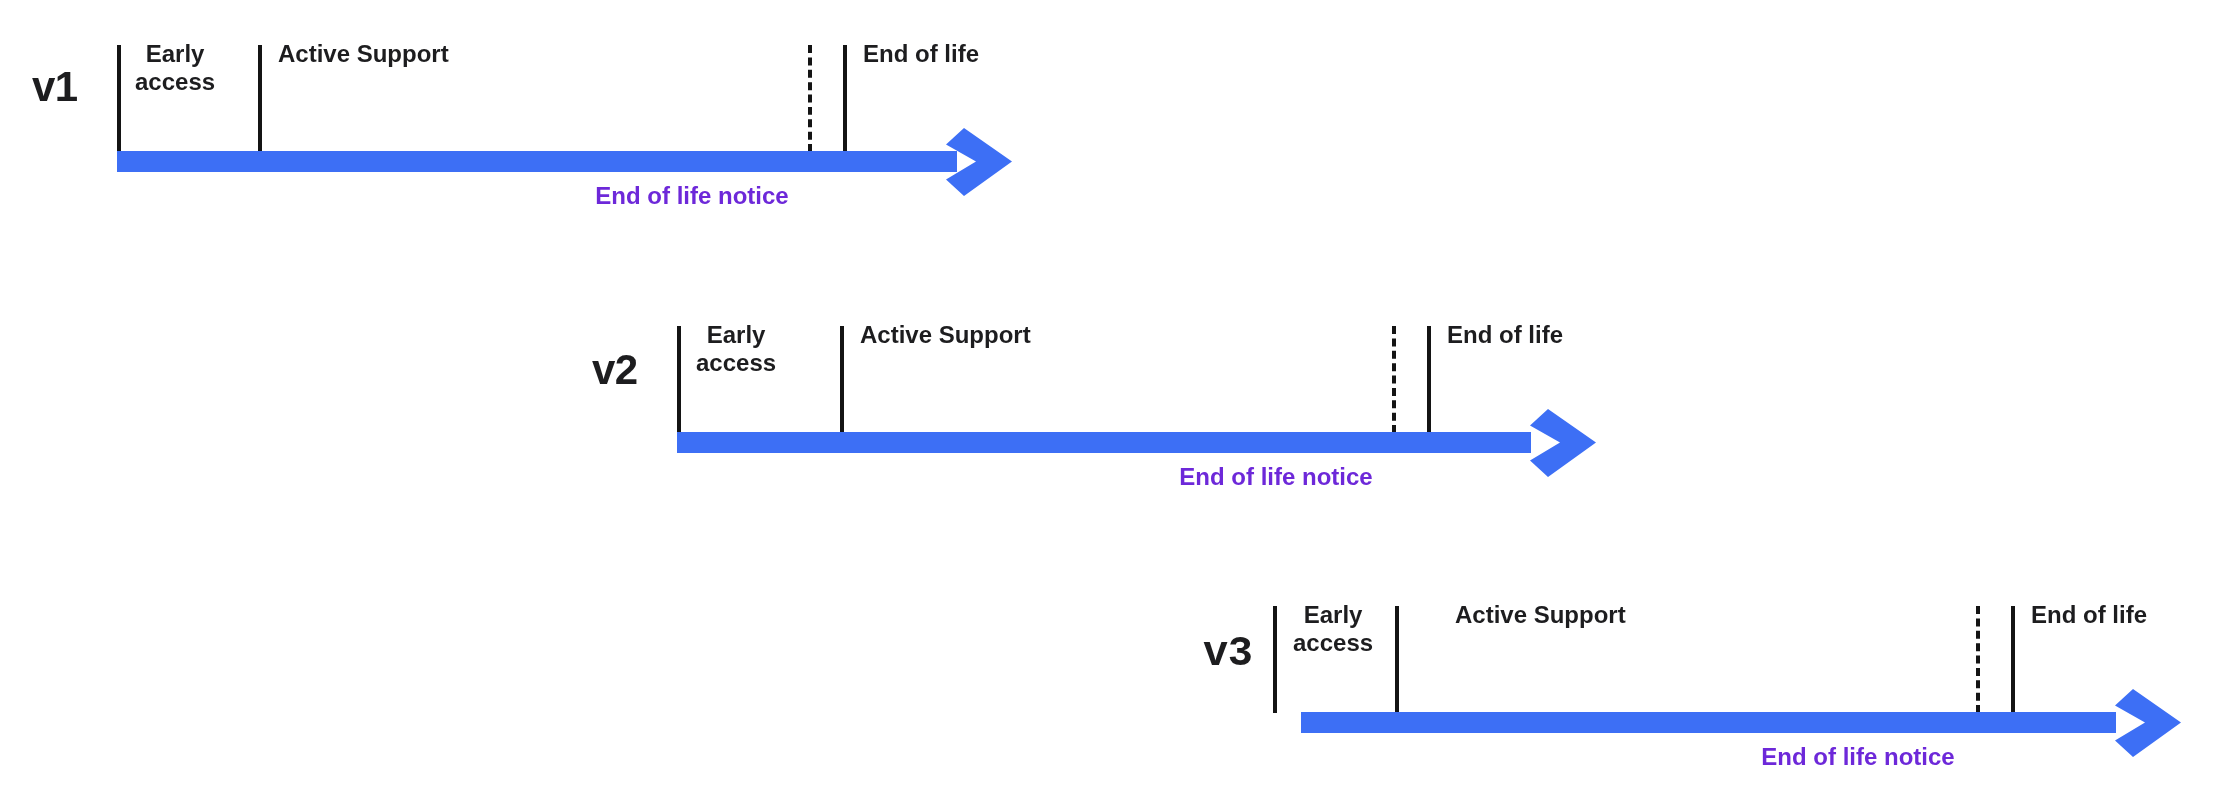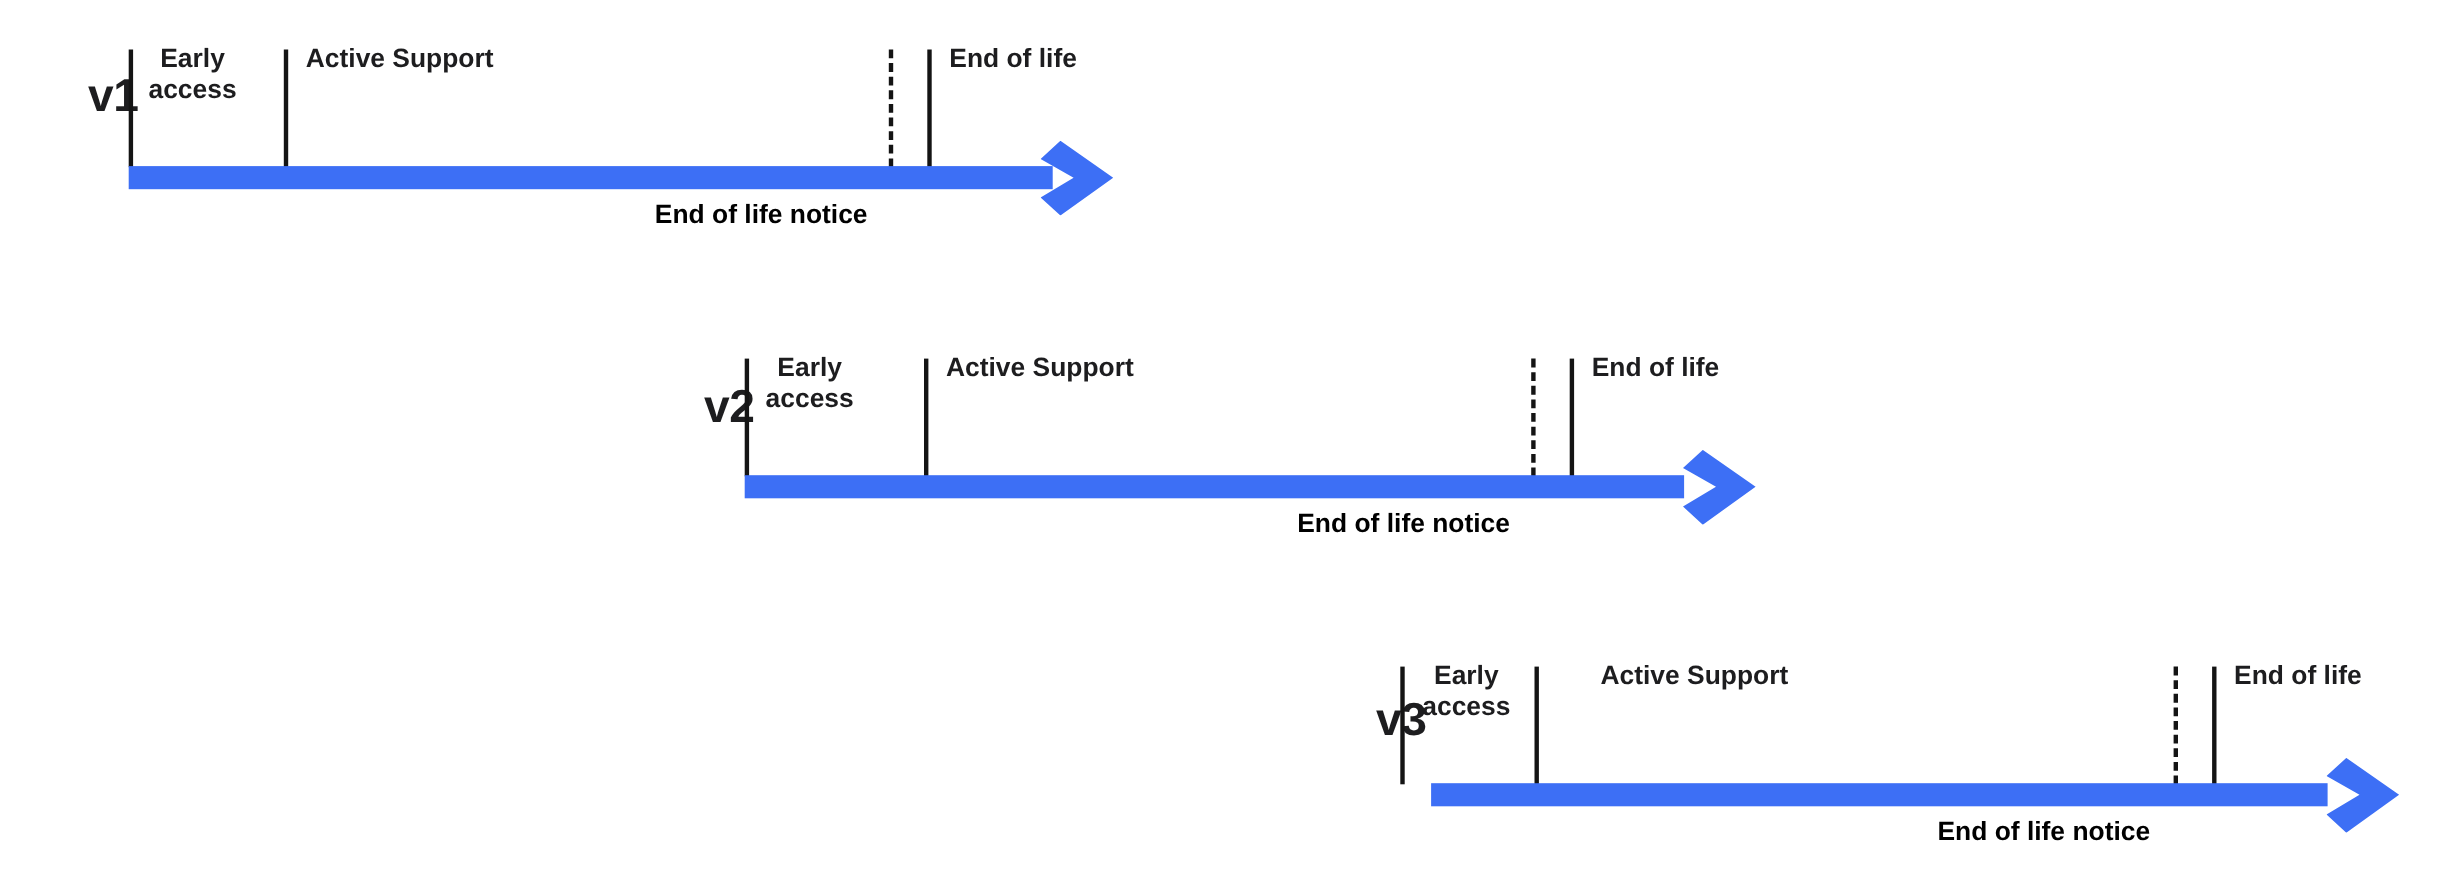--- a/index.html
+++ b/index.html
@@ -19,21 +19,20 @@
   .version-row { position: absolute; left: 0; top: 0; width: 100%; height: 100%; }
 
   .version-label {
     position: absolute;
     font-weight: bold;
     color: #1d1d1f;
     font-size: 42px;
     line-height: 1;
     letter-spacing: -0.5px;
     white-space: nowrap;
-    margin-left: 48px;
   }
 
   .divider {
     position: absolute;
     width: 4px;
     background: #141414;
   }
 
   .divider.dashed {
     background: none;
@@ -58,21 +57,21 @@
   }
 
   .arrow-head {
     position: absolute;
     display: block;
   }
 
   .notice-label {
     position: absolute;
     font-weight: bold;
-    color: #000000;
+    color: #6d28d9;
     font-size: 24px;
     line-height: 1;
     white-space: nowrap;
     transform: translateX(-50%);
   }
 </style>
 </head>
 <body>
 
 <div id="stage">
@@ -128,21 +127,21 @@
 
     <svg class="arrow-head" style="left:1530px; top:409px;" width="72" height="68" viewBox="0 0 72 68" aria-hidden="true">
       <polygon points="18,0 66,33.5 18,68 0,51.5 30,33.5 0,16.5" fill="#3d6ff5"></polygon>
     </svg>
 
     <div class="notice-label" style="left:1276px; top:465px;">End of life notice</div>
   </div>
 
   <div class="version-row">
 
-    <div class="version-label" style="left:1203px; top:633px;">v3</div>
+    <div class="version-label" style="left:1203px; top:633px;font-family:Liberation Mono, monospace;">v3</div>
 
     <div class="divider" style="left:1273px; top:606px; height:107px;"></div>
 
     <div class="phase-label" style="left:1293px; top:601px;">Early
 access</div>
 
     <div class="divider" style="left:1395px; top:606px; height:107px;"></div>
 
     <div class="phase-label" style="left:1455px; top:601px;">Active Support</div>
 

